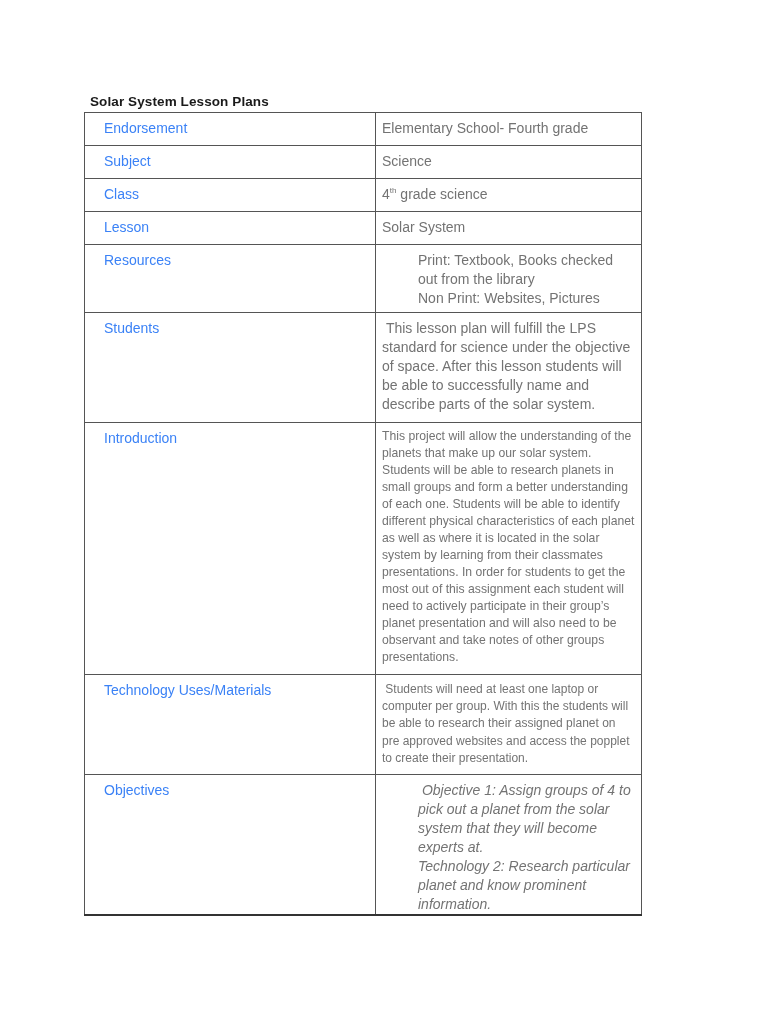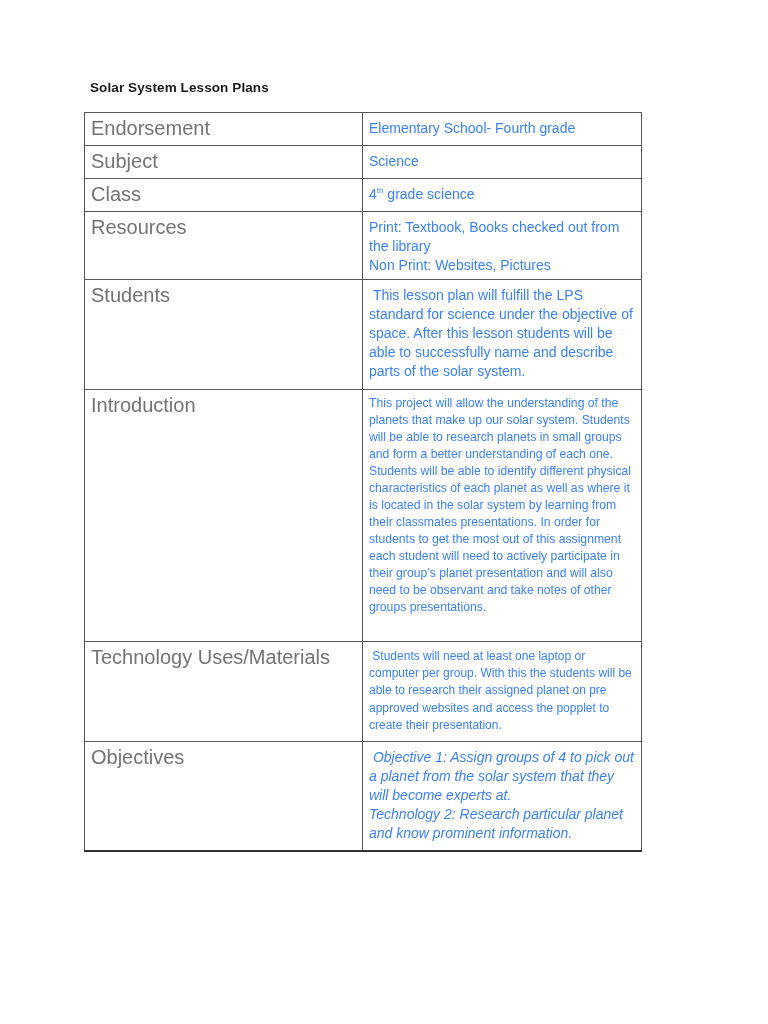--- a/index.html
+++ b/index.html
@@ -11,47 +11,48 @@
       width: 768px;
       height: 1024px;
       position: relative;
       overflow: hidden;
       font-family: "Liberation Sans", sans-serif;
       color: #222222;
     }
     .doc-title {
       position: absolute;
       left: 90px;
-      top: 80px;
+      top: 94px;
       font-size: 13.5px;
       font-weight: bold;
       color: #1a1a1a;
       letter-spacing: 0.1px;
     }
     table.plan {
       position: absolute;
       left: 84px;
       top: 112px;
       width: 558px;
       border-collapse: collapse;
       table-layout: fixed;
     }
     table.plan td {
       border: 1.5px solid #555555;
       vertical-align: top;
       padding: 0;
     }
     table.plan td.label {
       width: 277px;
-      font-size: 20px;
-      color: #737373;
+      font-size: 14px;
+      color: #3b82f6;
+      padding-left: 13px;
     }
     table.plan td.value {
       font-size: 14px;
-      color: #3b82f6;
+      color: #737373;
     }
     .cell-inner {
       padding: 6px 6px 0 6px;
       line-height: 19px;
       box-sizing: border-box;
     }
     .small-text {
       font-size: 12.2px;
       line-height: 17px;
     }
@@ -63,21 +64,21 @@
       border-top: 2.5px solid #111111;
     }
     tr.last td {
       border-bottom: 2.5px solid #333333;
     }
     sup {
       font-size: 8px;
       line-height: 0;
       vertical-align: super;
     }
-    .line { display: block; }
+    .line { display: block; margin-left: 36px; }
   </style>
 </head>
 <body>
 
 <div class="doc-title">Solar System Lesson Plans</div>
 
 <table class="plan">
   <tbody>
     <tr style="height:33px">
       <td class="label">
@@ -94,20 +95,28 @@
       <td class="value">
           <div class="cell-inner">Science</div>
         </td>
     </tr>
     <tr style="height:33px">
       <td class="label">
           <div class="cell-inner">Class</div>
         </td>
       <td class="value">
           <div class="cell-inner"><span>4</span><sup>th</sup><span> grade science</span></div>
+        </td>
+    </tr>
+    <tr style="height:33px">
+      <td class="label">
+          <div class="cell-inner">Lesson</div>
+        </td>
+      <td class="value">
+          <div class="cell-inner">Solar System</div>
         </td>
     </tr>
     <tr style="height:68px">
       <td class="label">
           <div class="cell-inner">Resources</div>
         </td>
       <td class="value">
           <div class="cell-inner">
             <span class="line">Print: Textbook, Books checked out from the library</span>
             <span class="line">Non Print: Websites, Pictures</span>

